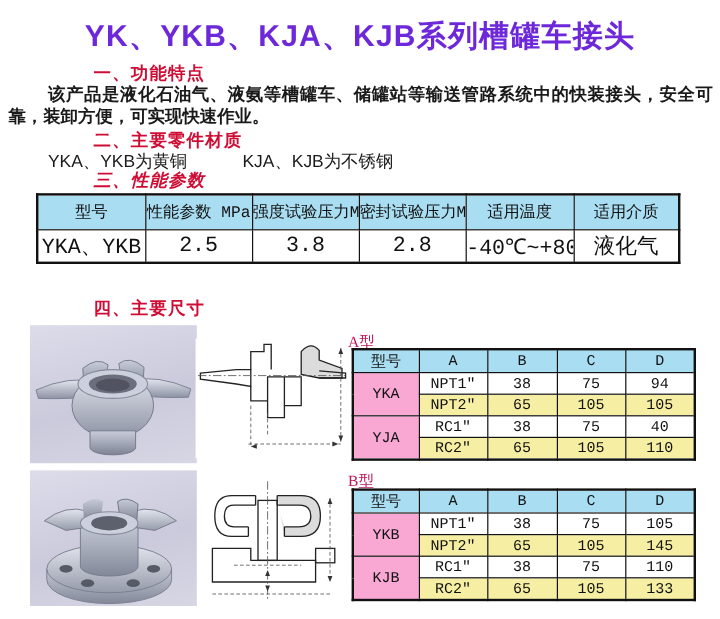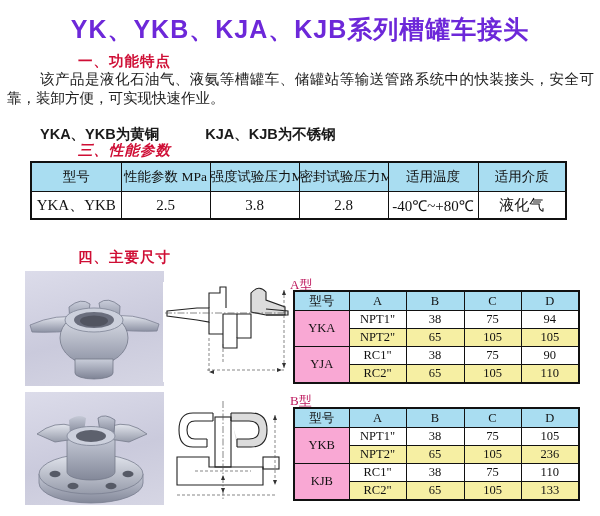--- a/index.html
+++ b/index.html
@@ -15,36 +15,36 @@
   .sec-head {
     position:absolute; left:40px; font-size:14.5px; font-weight:bold;
     color:#cf0e35; letter-spacing:1px;margin-left:38px;
   }
   .h-features    { top:52px; }
   .h-materials   { top:108px; }
   .h-performance { top:141px;font-style:italic; }
   .h-dimensions  { top:248px; }
   .para {
     position:absolute; top:70px; left:7px; width:587px;
-    font-size:14.5px; line-height:19px; font-weight:400; color:#1a1a1a;
+    font-size:14.5px; line-height:19px; font-weight:700; color:#1a1a1a;
     text-indent:33px; text-align:justify;
   }
   .materials-line {
-    position:absolute; top:125px; left:40px; font-size:14.5px; font-weight:700; color:#1a1a1a;text-align:right;
+    position:absolute; top:125px; left:40px; font-size:14.5px; font-weight:400; color:#1a1a1a;text-align:right;
   }
   .materials-line .m2 { margin-left:42px; }
 
   table { border-collapse:collapse; table-layout:fixed;
-          font-family:Liberation Serif, serif; }
+          font-family:Liberation Mono, monospace; }
   td,th { border:1px solid #111; text-align:center; vertical-align:middle;
           padding:0; overflow:hidden; white-space:nowrap; }
 
   .perf-table { position:absolute; top:161px; left:30px; width:535px; border:2px solid #111; }
   .perf-table th { background:#a9ddf1; height:28px; font-weight:normal; font-size:13.5px; }
-  .perf-table td { height:26px; font-size:15px; background:#fff; }
+  .perf-table td { height:26px; font-size:18px; background:#fff; }
   .perf-table tr.row-yellow td { background:#f6efa3; }
 
   .dim-label { position:absolute; left:290px; font-size:13px;
                font-family:"Liberation Serif","DejaVu Serif",serif; color:#be185d; }
   .label-a { top:276px; }
   .label-b { top:392px;text-align:center; }
 
   .dim-table { position:absolute; left:293px; width:285px; border:2px solid #111; }
   .table-a { top:290px; }
   .table-b { top:407px; }
@@ -67,20 +67,21 @@
 </head>
 <body>
 
 <div class="page">
 
   <div class="title">YK、YKB、KJA、KJB系列槽罐车接头</div>
 
   <div class="sec-head h-features">一、功能特点</div>
   <div class="para">该产品是液化石油气、液氨等槽罐车、储罐站等输送管路系统中的快装接头，安全可靠，装卸方便，可实现快速作业。</div>
 
+  <div class="sec-head h-materials">二、主要零件材质</div>
   <div class="materials-line">
     <span class="m1">YKA、YKB为黄铜</span>
     <span class="m2">KJA、KJB为不锈钢</span>
   </div>
 
   <div class="sec-head h-performance">三、性能参数</div>
 
   <table class="perf-table">
     <colgroup>
       <col style="width:90px">
@@ -192,21 +193,21 @@
       <td>NPT2"</td>
       <td>65</td>
       <td>105</td>
       <td>105</td>
     </tr>
     <tr>
       <td class="model-cell" rowspan="2">YJA</td>
       <td>RC1"</td>
       <td>38</td>
       <td>75</td>
-      <td>90</td>
+      <td>40</td>
     </tr>
     <tr class="row-yellow">
       <td>RC2"</td>
       <td>65</td>
       <td>105</td>
       <td>110</td>
     </tr>
   </tbody>
     </table>
 
@@ -290,21 +291,21 @@
       <td class="model-cell" rowspan="2">YKB</td>
       <td>NPT1"</td>
       <td>38</td>
       <td>75</td>
       <td>105</td>
     </tr>
     <tr class="row-yellow">
       <td>NPT2"</td>
       <td>65</td>
       <td>105</td>
-      <td>236</td>
+      <td>145</td>
     </tr>
     <tr>
       <td class="model-cell" rowspan="2">KJB</td>
       <td>RC1"</td>
       <td>38</td>
       <td>75</td>
       <td>110</td>
     </tr>
     <tr class="row-yellow">
       <td>RC2"</td>

